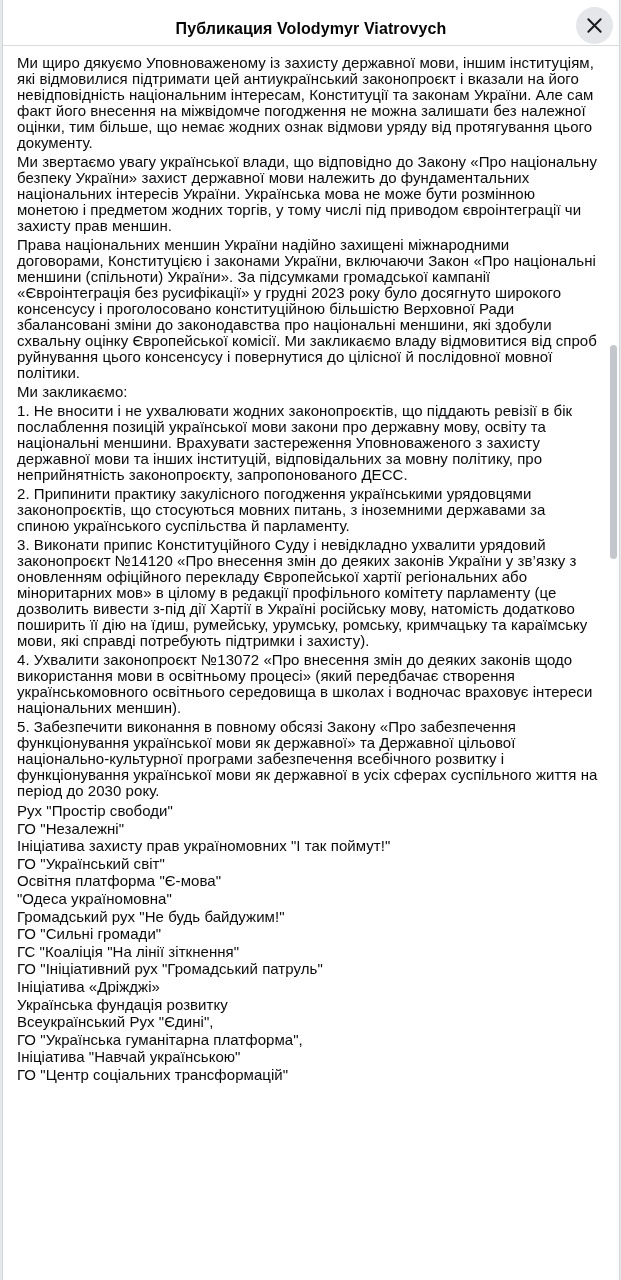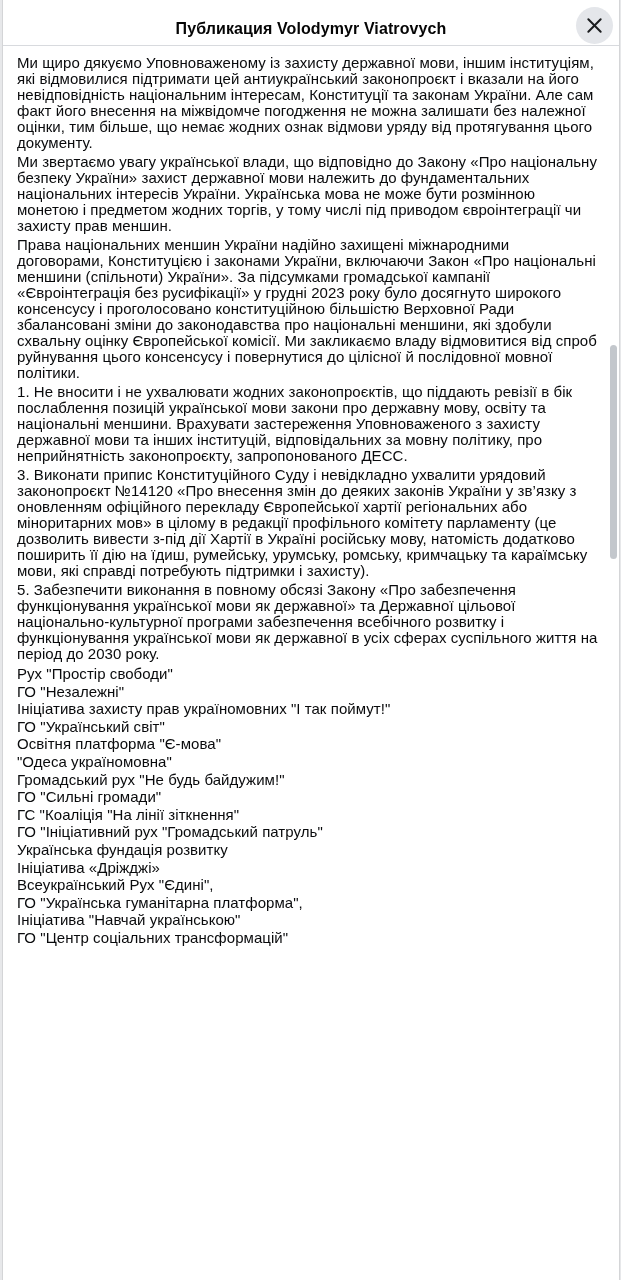--- a/index.html
+++ b/index.html
@@ -85,37 +85,40 @@
         <line x1="16.5" y1="3.5" x2="3.5" y2="16.5" stroke="#1b1d1f" stroke-width="2.1" stroke-linecap="round"></line>
       </svg>
     </button>
   </div>
 
   <div class="content">
     <div>
         <div class="post-paragraph">Ми щиро дякуємо Уповноваженому із захисту державної мови, іншим інституціям, які відмовилися підтримати цей антиукраїнський законопроєкт і вказали на його невідповідність національним інтересам, Конституції та законам України. Але сам факт його внесення на міжвідомче погодження не можна залишати без належної оцінки, тим більше, що немає жодних ознак відмови уряду від протягування цього документу.</div>
         <div class="post-paragraph">Ми звертаємо увагу української влади, що відповідно до Закону «Про національну безпеку України» захист державної мови належить до фундаментальних національних інтересів України. Українська мова не може бути розмінною монетою і предметом жодних торгів, у тому числі під приводом євроінтеграції чи захисту прав меншин.</div>
         <div class="post-paragraph">Права національних меншин України надійно захищені міжнародними договорами, Конституцією і законами України, включаючи Закон «Про національні меншини (спільноти) України». За підсумками громадської кампанії «Євроінтеграція без русифікації» у грудні 2023 року було досягнуто широкого консенсусу і проголосовано конституційною більшістю Верховної Ради збалансовані зміни до законодавства про національні меншини, які здобули схвальну оцінку Європейської комісії. Ми закликаємо владу відмовитися від спроб руйнування цього консенсусу і повернутися до цілісної й послідовної мовної політики.</div>
+        <div class="post-paragraph">Ми закликаємо:</div>
         <div class="post-paragraph">1. Не вносити і не ухвалювати жодних законопроєктів, що піддають ревізії в бік послаблення позицій української мови закони про державну мову, освіту та національні меншини. Врахувати застереження Уповноваженого з захисту державної мови та інших інституцій, відповідальних за мовну політику, про неприйнятність законопроєкту, запропонованого ДЕСС.</div>
+        <div class="post-paragraph">2. Припинити практику закулісного погодження українськими урядовцями законопроєктів, що стосуються мовних питань, з іноземними державами за спиною українського суспільства й парламенту.</div>
         <div class="post-paragraph">3. Виконати припис Конституційного Суду і невідкладно ухвалити урядовий законопроєкт №14120 «Про внесення змін до деяких законів України у зв’язку з оновленням офіційного перекладу Європейської хартії регіональних або міноритарних мов» в цілому в редакції профільного комітету парламенту (це дозволить вивести з-під дії Хартії в Україні російську мову, натомість додатково поширить її дію на їдиш, румейську, урумську, ромську, кримчацьку та караїмську мови, які справді потребують підтримки і захисту).</div>
+        <div class="post-paragraph">4. Ухвалити законопроєкт №13072 «Про внесення змін до деяких законів щодо використання мови в освітньому процесі» (який передбачає створення українськомовного освітнього середовища в школах і водночас враховує інтереси національних меншин).</div>
         <div class="post-paragraph">5. Забезпечити виконання в повному обсязі Закону «Про забезпечення функціонування української мови як державної» та Державної цільової національно-культурної програми забезпечення всебічного розвитку і функціонування української мови як державної в усіх сферах суспільного життя на період до 2030 року.</div>
       </div>
     <div class="signatories">
         <div class="signatory-line">Рух "Простір свободи"</div>
         <div class="signatory-line">ГО "Незалежні"</div>
         <div class="signatory-line">Ініціатива захисту прав україномовних "І так поймут!"</div>
         <div class="signatory-line">ГО "Український світ"</div>
         <div class="signatory-line">Освітня платформа "Є-мова"</div>
         <div class="signatory-line">"Одеса україномовна"</div>
         <div class="signatory-line">Громадський рух "Не будь байдужим!"</div>
         <div class="signatory-line">ГО "Сильні громади"</div>
         <div class="signatory-line">ГС "Коаліція "На лінії зіткнення"</div>
         <div class="signatory-line">ГО "Ініціативний рух "Громадський патруль"</div>
+        <div class="signatory-line">Ініціатива «Дріжджі»</div>
         <div class="signatory-line">Українська фундація розвитку</div>
-        <div class="signatory-line">Ініціатива «Дріжджі»</div>
         <div class="signatory-line">Всеукраїнський Рух "Єдині",</div>
         <div class="signatory-line">ГО "Українська гуманітарна платформа",</div>
         <div class="signatory-line">Ініціатива "Навчай українською"</div>
         <div class="signatory-line">ГО "Центр соціальних трансформацій"</div>
       </div>
   </div>
 
   <div class="scrollbar-thumb"></div>
 
 </div>

